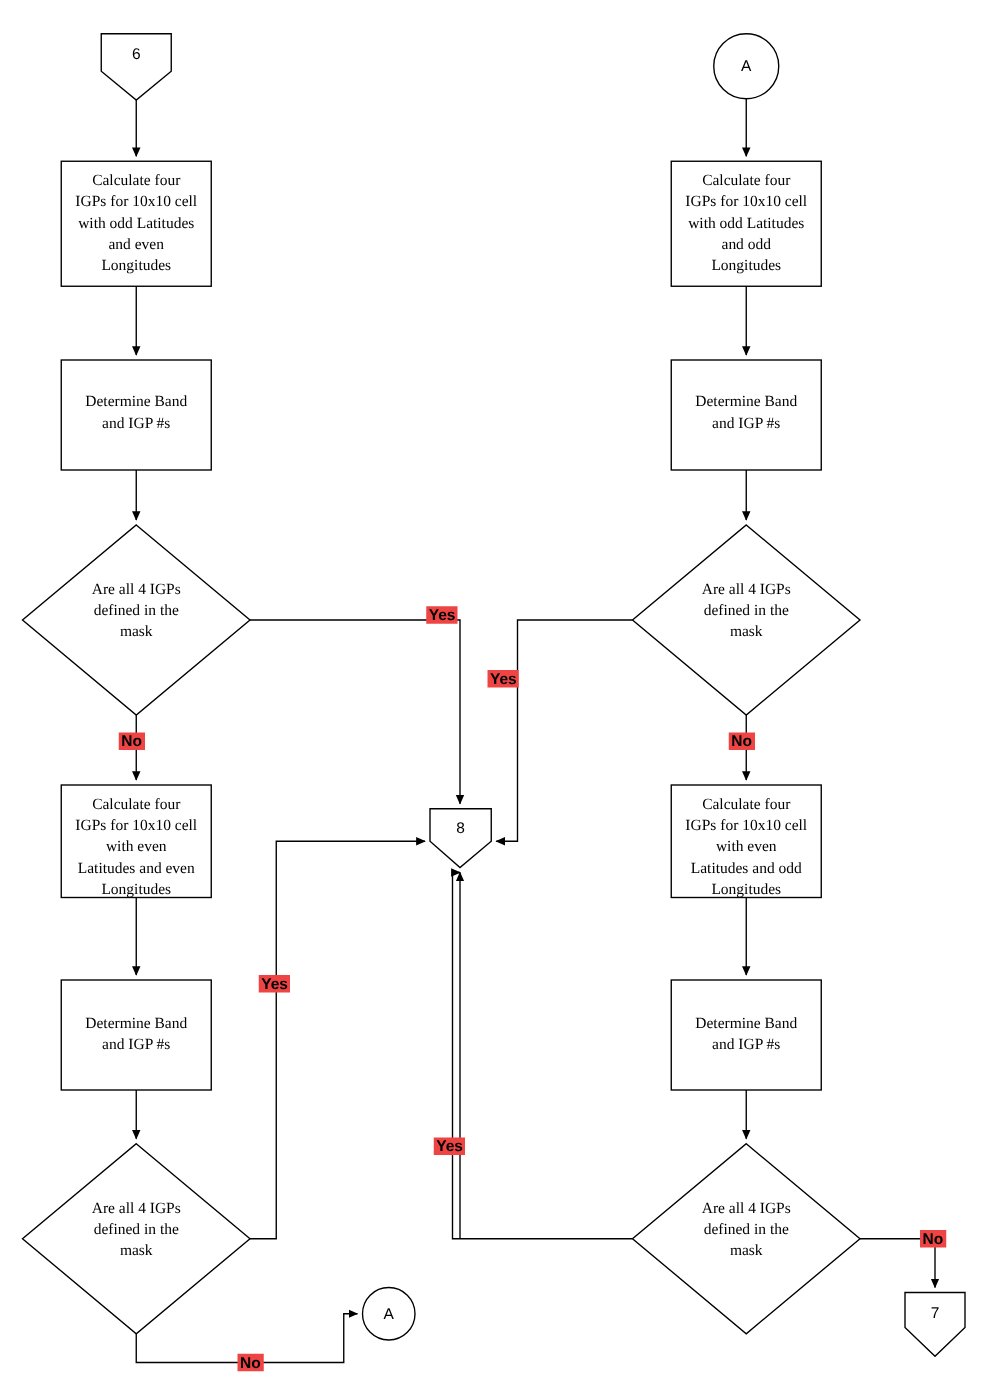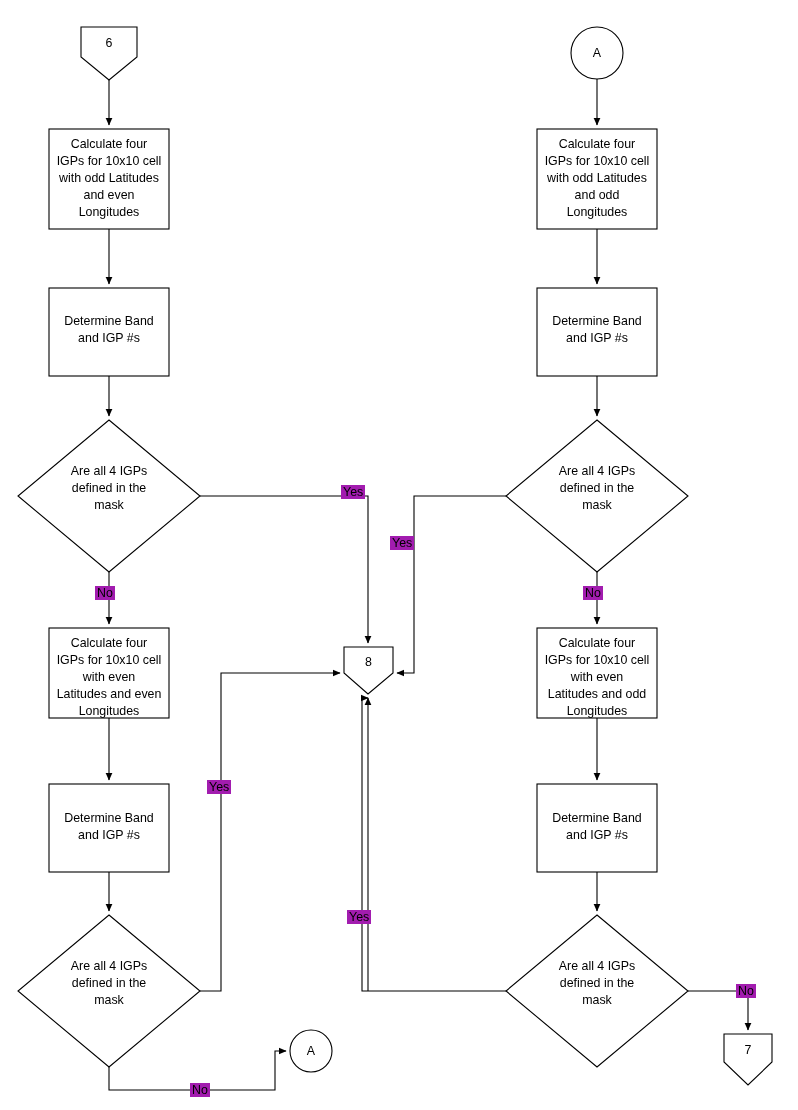--- a/index.html
+++ b/index.html
@@ -31,44 +31,45 @@
     stroke-width: 1.1;
   }
   .conn-line {
     stroke: #000000;
     stroke-width: 1.1;
     fill: none;
   }
   .node-text {
     position: absolute;
     text-align: center;
-    font-family: Liberation Sans, sans-serif;
+    font-family: Liberation Serif, serif;
     font-size: 12.4px;
     line-height: 17px;
     color: #000000;
     white-space: pre-line;
     pointer-events: none;
   }
   .conn-text {
     position: absolute;
     text-align: center;
     font-family: "Liberation Sans", sans-serif;
     font-size: 12.4px;
     line-height: 14px;
     color: #000000;
   }
   .edge-label {
     position: absolute;
     font-family: "Liberation Sans", sans-serif;
     font-size: 12.4px;
     color: #000000;
-    background: #a21caf;
+    background: #ef4444;
     padding: 0 2px;
     line-height: 14px;
     white-space: nowrap;
+    font-weight: bold;
   }
 </style>
 </head>
 <body>
 
 <div id="flow-root">
 
   <svg id="flow-svg" viewBox="0 0 798 1110">
     <defs>
       <marker id="arrow" viewBox="0 0 10 10" refX="9.2" refY="5" markerWidth="7" markerHeight="7" orient="auto-start-reverse">

